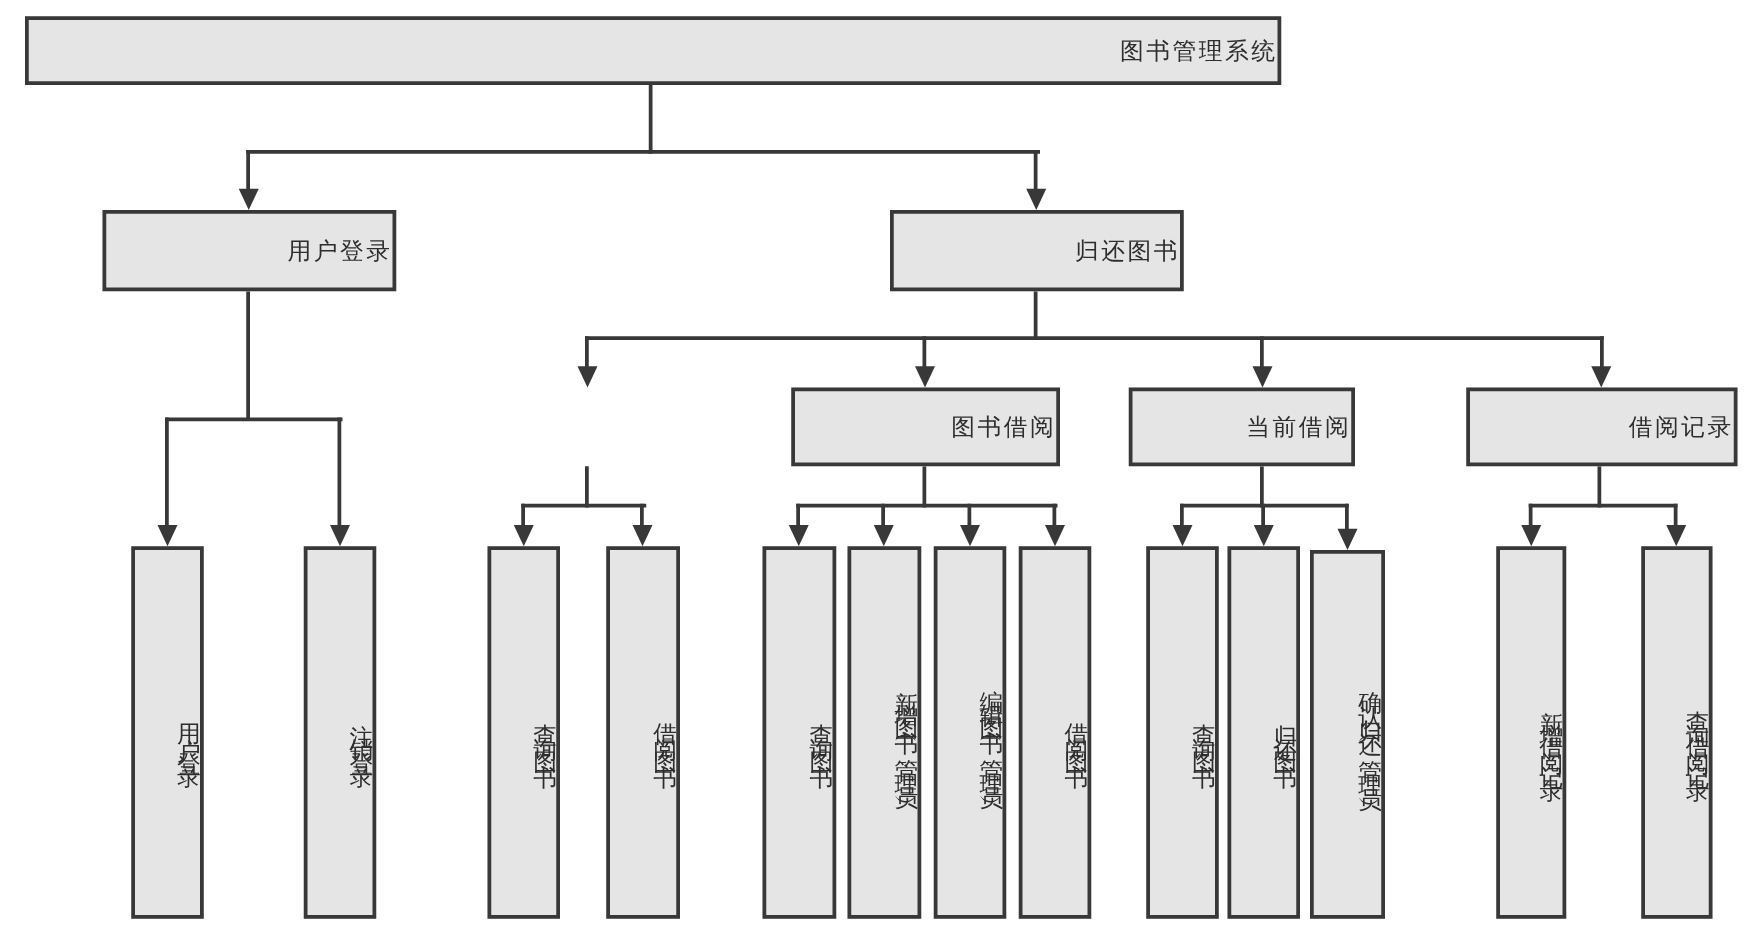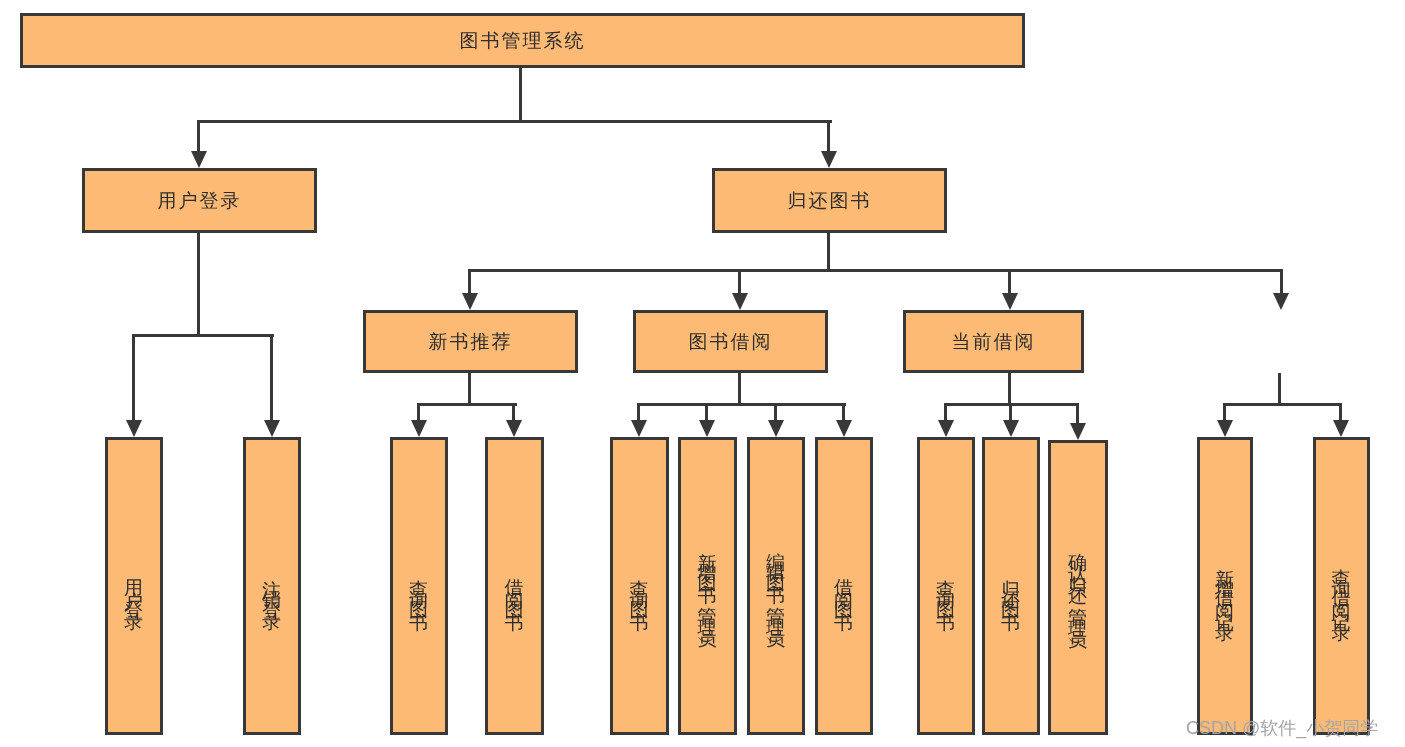--- a/index.html
+++ b/index.html
@@ -3,22 +3,22 @@
 <meta charset="utf-8">
 <style>
   * { margin:0; padding:0; box-sizing:border-box; }
   html,body { background:#ffffff; }
   body { font-family:"Liberation Sans", sans-serif; }
   .canvas {
     position:relative; width:1405px; height:747px;
     background:#ffffff; overflow:hidden;
   }
   .box {
-    position:absolute; border:3px solid #383838; background:#fdba74;
-    display:flex; align-items:center; justify-content:center;
+    position:absolute; border:3px solid #383838; background:#e5e5e5;
+    display:flex; align-items:center; justify-content:flex-end;
     color:#2d2d2d;
   }
   .box.h { font-size:19px; letter-spacing:2px; white-space:nowrap; }
   .box.v span {
     writing-mode:vertical-rl; text-orientation:mixed;
     font-size:19px; letter-spacing:11px; line-height:1;
   }
   .line { position:absolute; background:#383838; }
   .arrow {
     position:absolute; width:0; height:0;
@@ -99,28 +99,28 @@
     <span>图书管理系统</span>
   </div>
 
   <div class="box h" style="left:82px;top:168px;width:235px;height:65px">
     <span>用户登录</span>
   </div>
   <div class="box h" style="left:712px;top:168px;width:235px;height:65px">
     <span>归还图书</span>
   </div>
 
-  <div class="box h" style="left:363px;top:310px;width:215px;height:63px">
-    <span>新书推荐</span>
-  </div>
-  <div class="box h" style="left:633px;top:310px;width:195px;height:63px">
+  <div class="box h" style="left:633px;top:310px;width:215px;height:63px">
     <span>图书借阅</span>
   </div>
   <div class="box h" style="left:903px;top:310px;width:181px;height:63px">
     <span>当前借阅</span>
+  </div>
+  <div class="box h" style="left:1173px;top:310px;width:217px;height:63px">
+    <span>借阅记录</span>
   </div>
 
   <div class="box v" style="left:105px;top:437px;width:58px;height:298px">
     <span>用户登录</span>
   </div>
   <div class="box v" style="left:243px;top:437px;width:58px;height:298px">
     <span>注销登录</span>
   </div>
 
   <div class="box v" style="left:390px;top:437px;width:58px;height:298px">
@@ -153,15 +153,14 @@
     <span>确认归还（管理员）</span>
   </div>
 
   <div class="box v" style="left:1197px;top:437px;width:56px;height:298px">
     <span>新增借阅记录</span>
   </div>
   <div class="box v" style="left:1313px;top:437px;width:57px;height:298px">
     <span>查询借阅记录</span>
   </div>
 
-  <div class="watermark">CSDN @软件_小贺同学</div>
 
 </div>
 
 </body></html>

